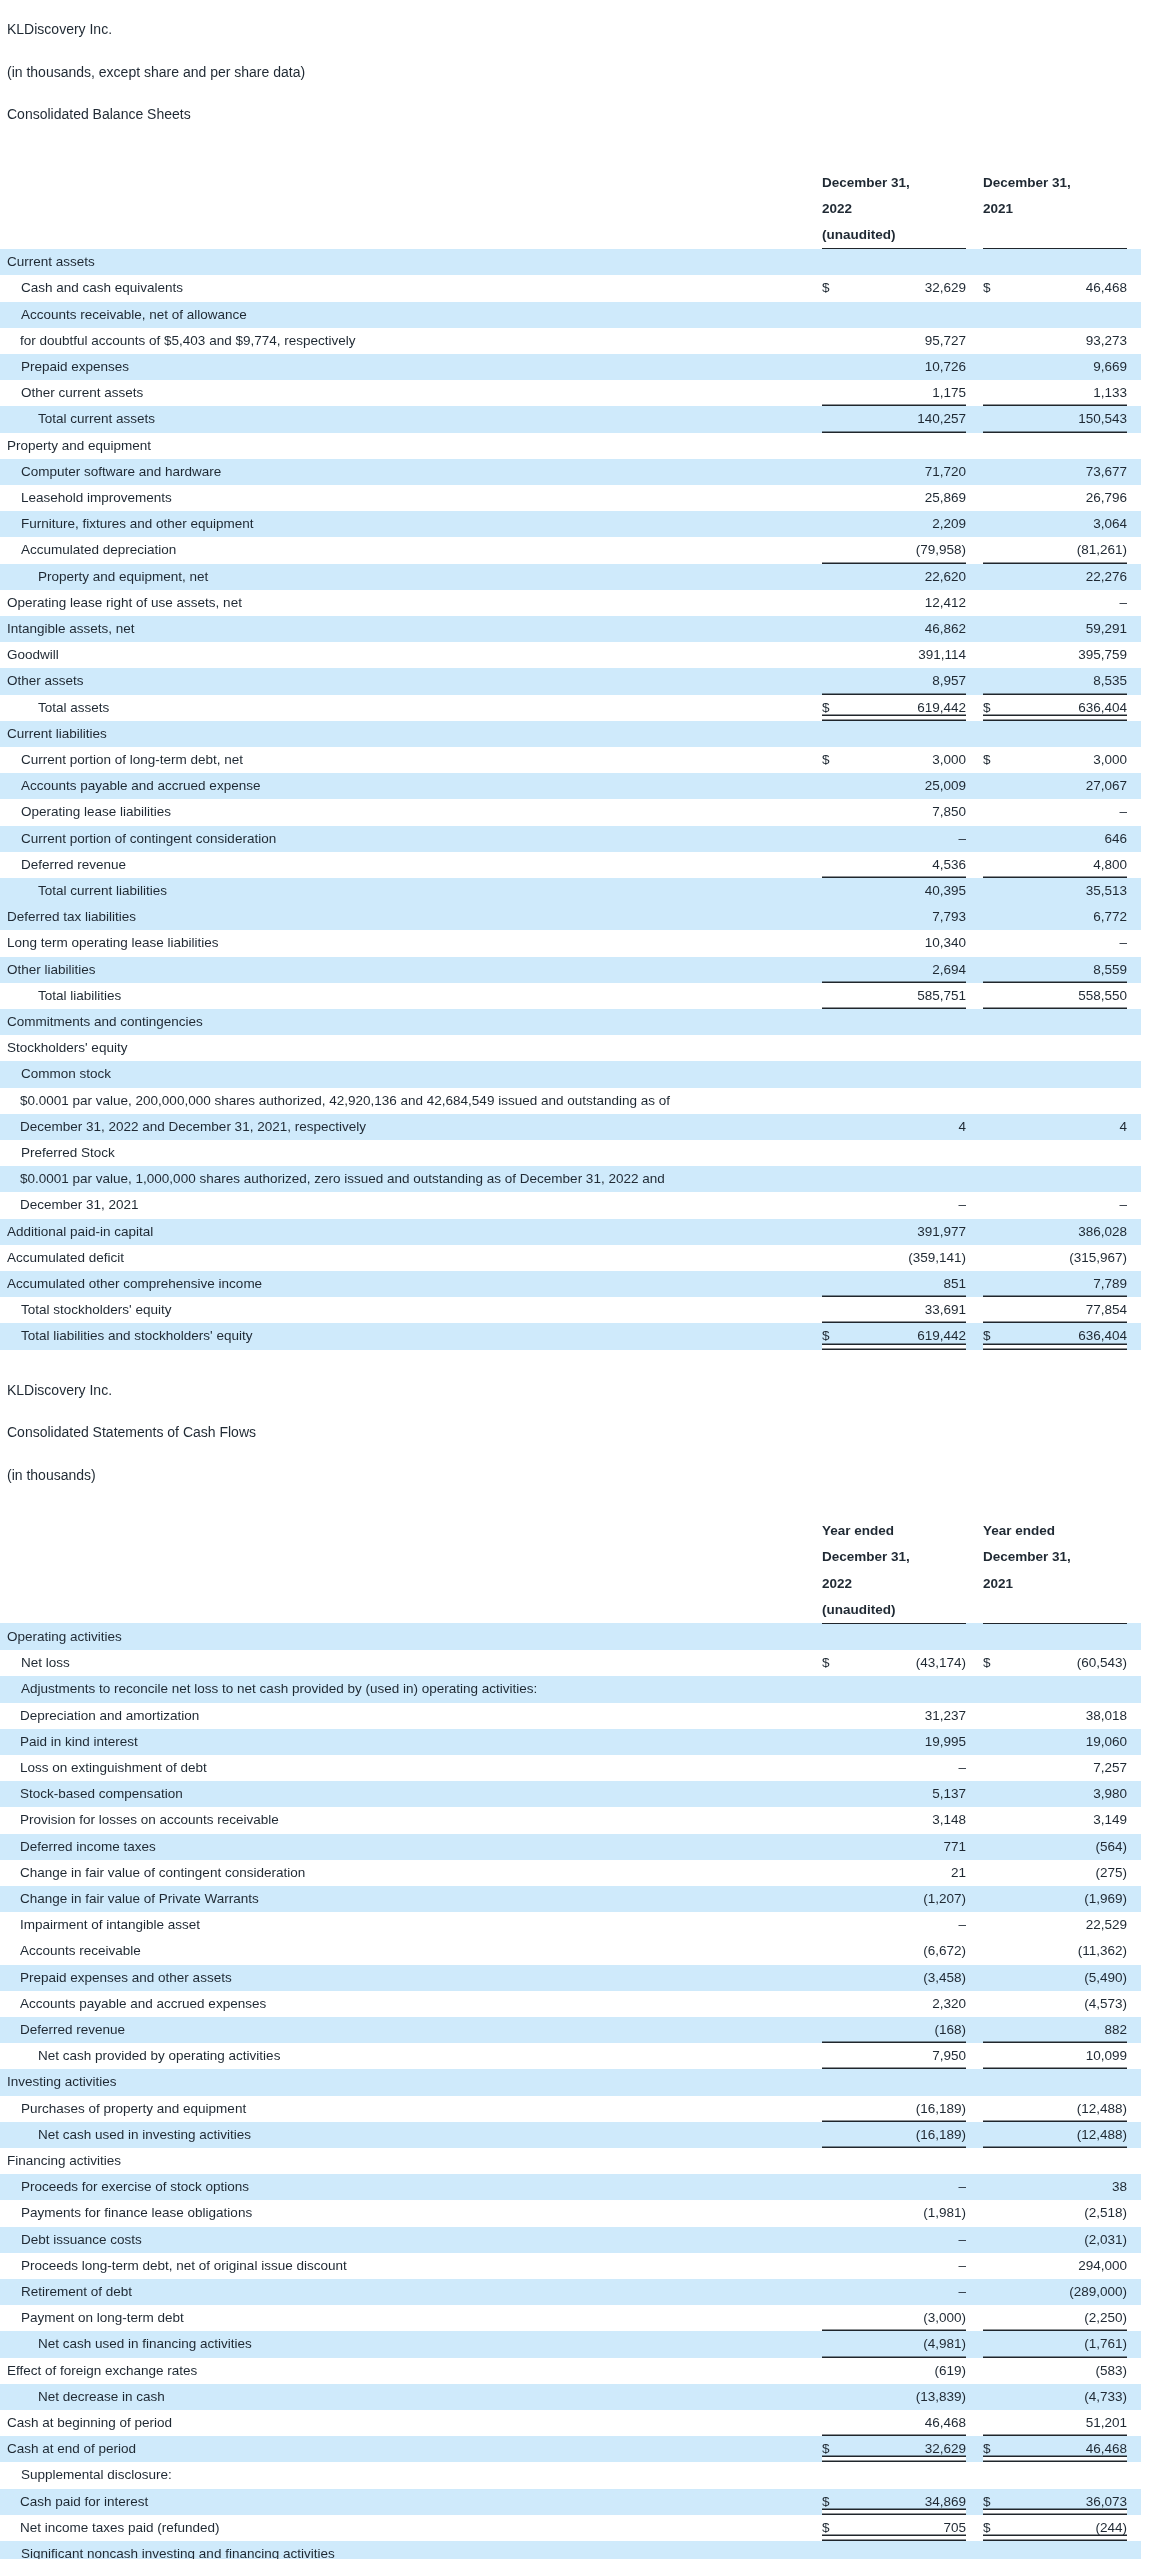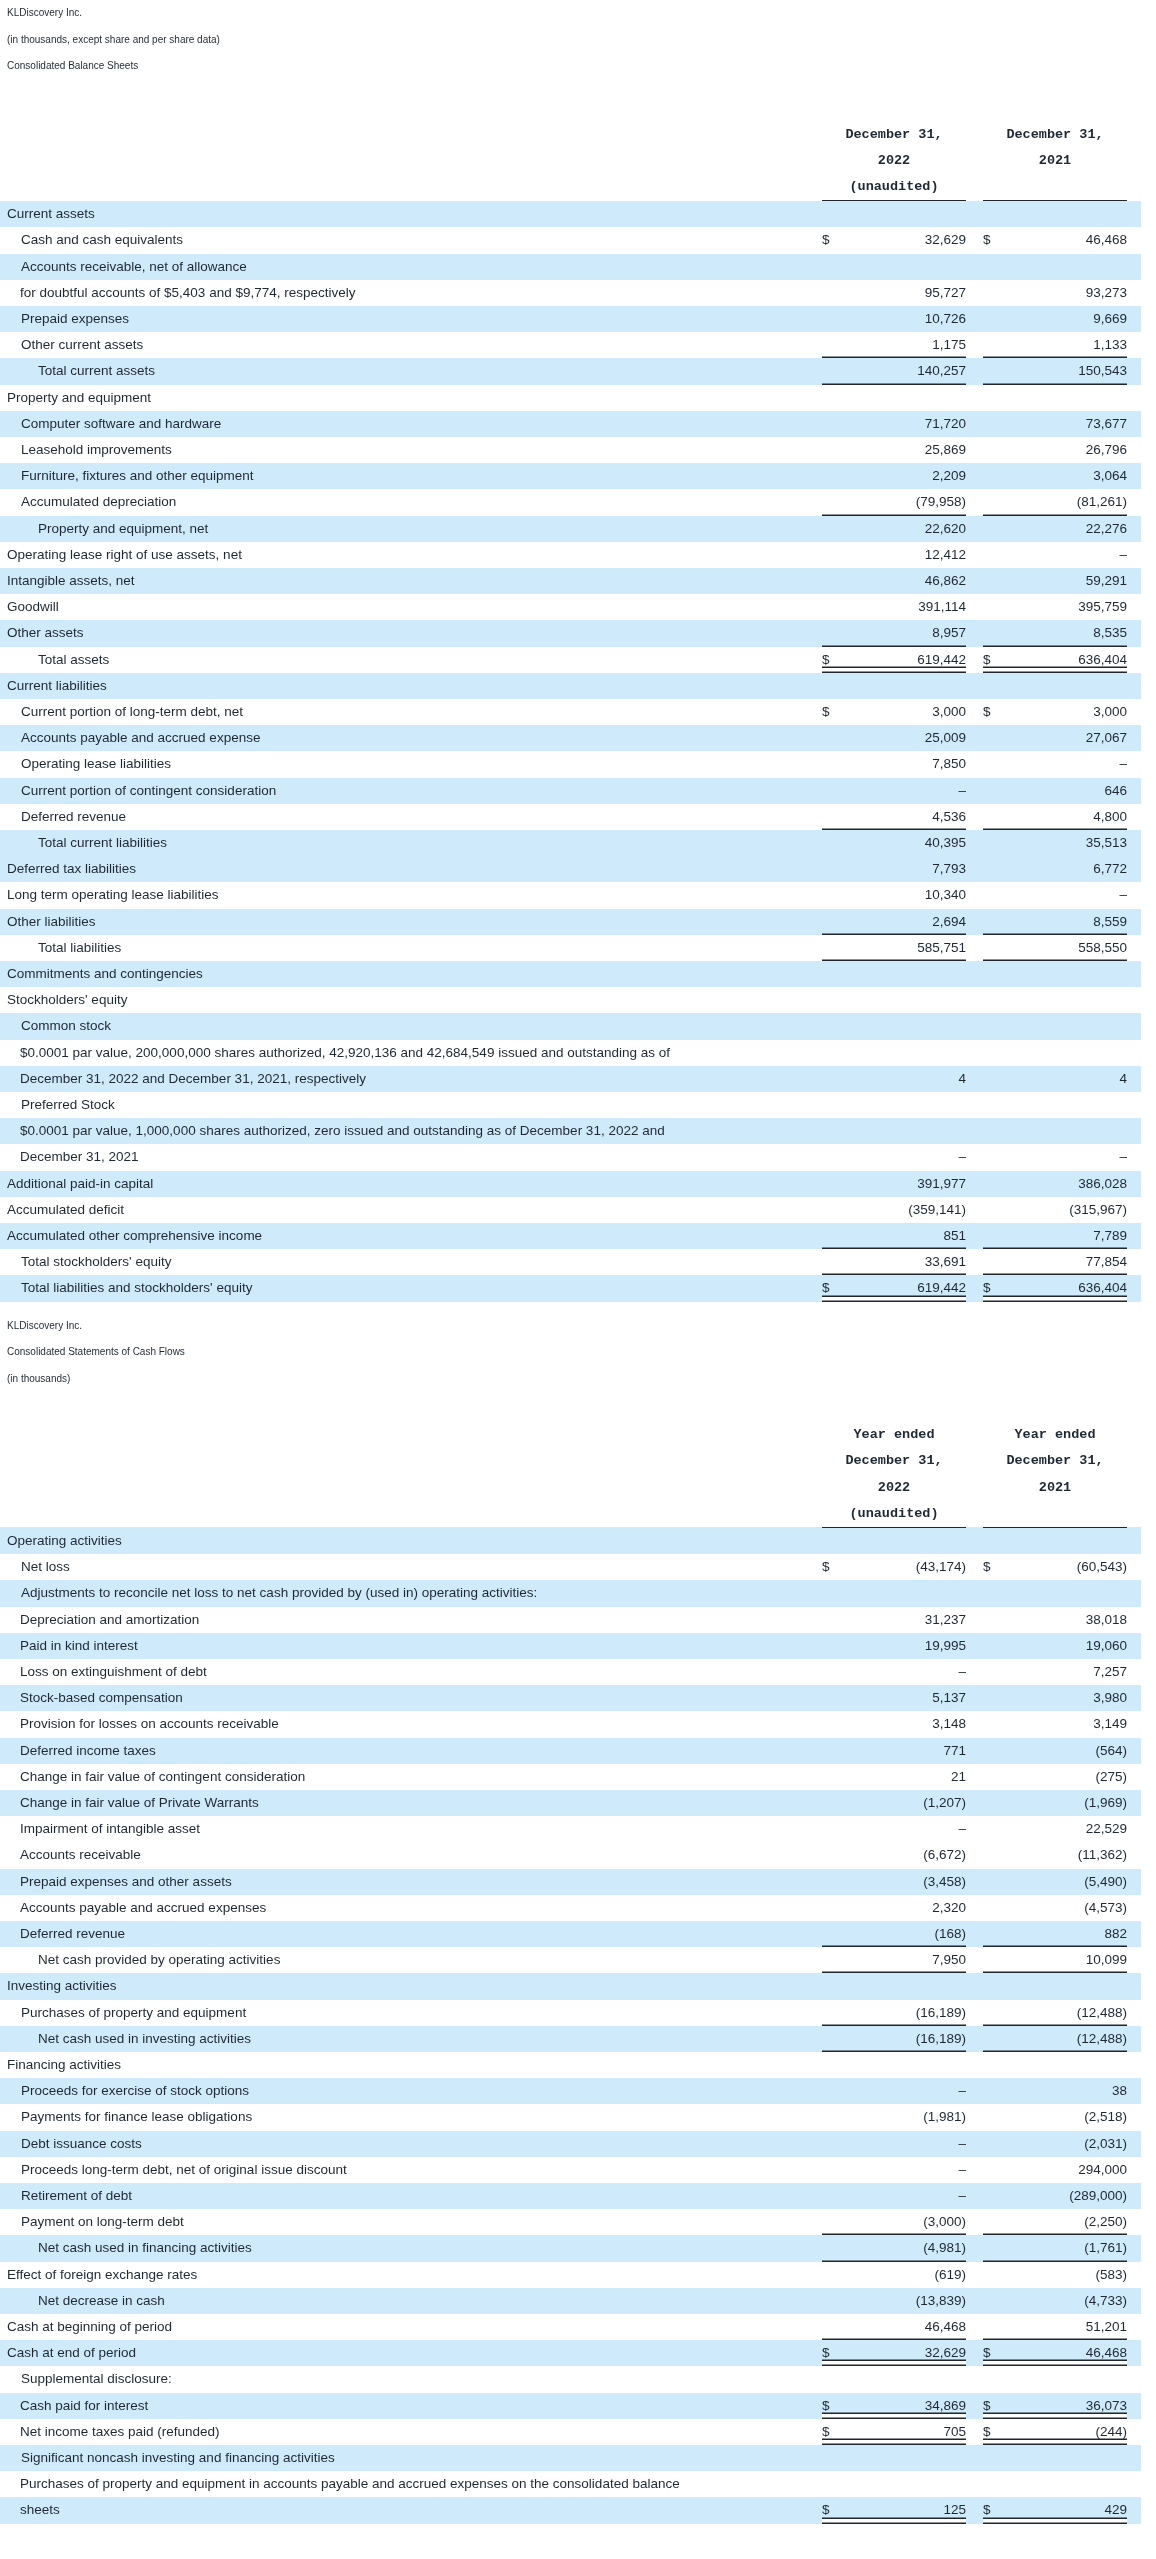--- a/index.html
+++ b/index.html
@@ -12,22 +12,22 @@
     font-family: "Liberation Sans", sans-serif;
     color: #1f2933;
     -webkit-font-smoothing: antialiased;
   }
   .page {
     width: 1156px;
     box-sizing: border-box;
     padding: 0;
   }
   .stmt-title {
-    padding: 0 0 0 7px;
-    font-size: 10px;
+    padding: 16px 0 0 7px;
+    font-size: 14px;
     line-height: 26.5px;
     color: #1f2933;
     white-space: nowrap;
   }
   .spacer-sm { height: 11px; }
   .spacer-block { height: 42px; }
   .spacer-mid { height: 30px; }
 
   table.fin {
     width: 1141px;
@@ -78,25 +78,24 @@
   .ru-bot  { box-shadow: inset 0 -1.5px 0 0 #20262c; }
   .ru-dbl  { box-shadow: inset 0 -1.5px 0 0 #20262c, inset 0 -5px 0 0 #ffffff, inset 0 -6.5px 0 0 #20262c; }
 
   
   thead td { background: #ffffff; }
   .hdr {
     font-weight: bold;
     font-size: 13.5px;
     line-height: 21px;
     color: #16181c;
-    text-align: center;
+    text-align: left;
     padding-left: 7px;
     vertical-align: bottom;
     white-space: nowrap;
-    font-family: Liberation Mono, monospace;
   }
   .hdr-rule { border-bottom: 1.5px solid #20262c; }
   .hdrline { display: block; }
 </style>
 </head>
 <body>
 
 <div class="page">
 
   <div>

